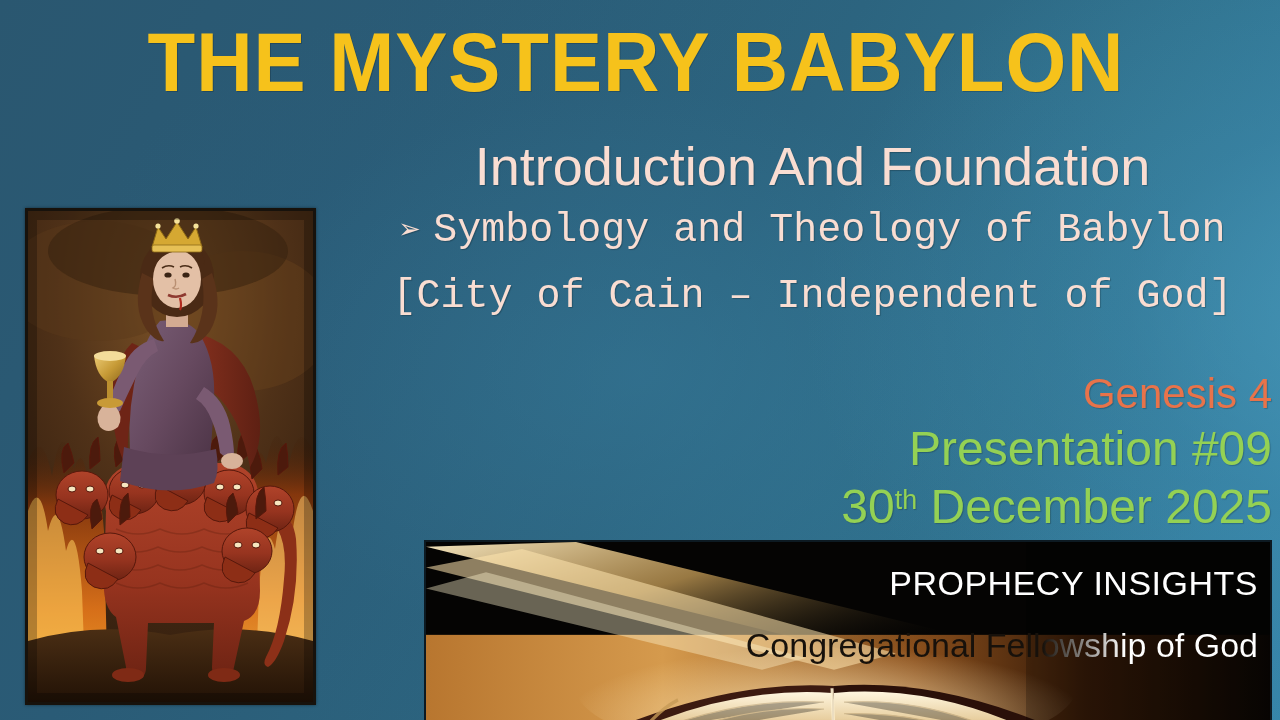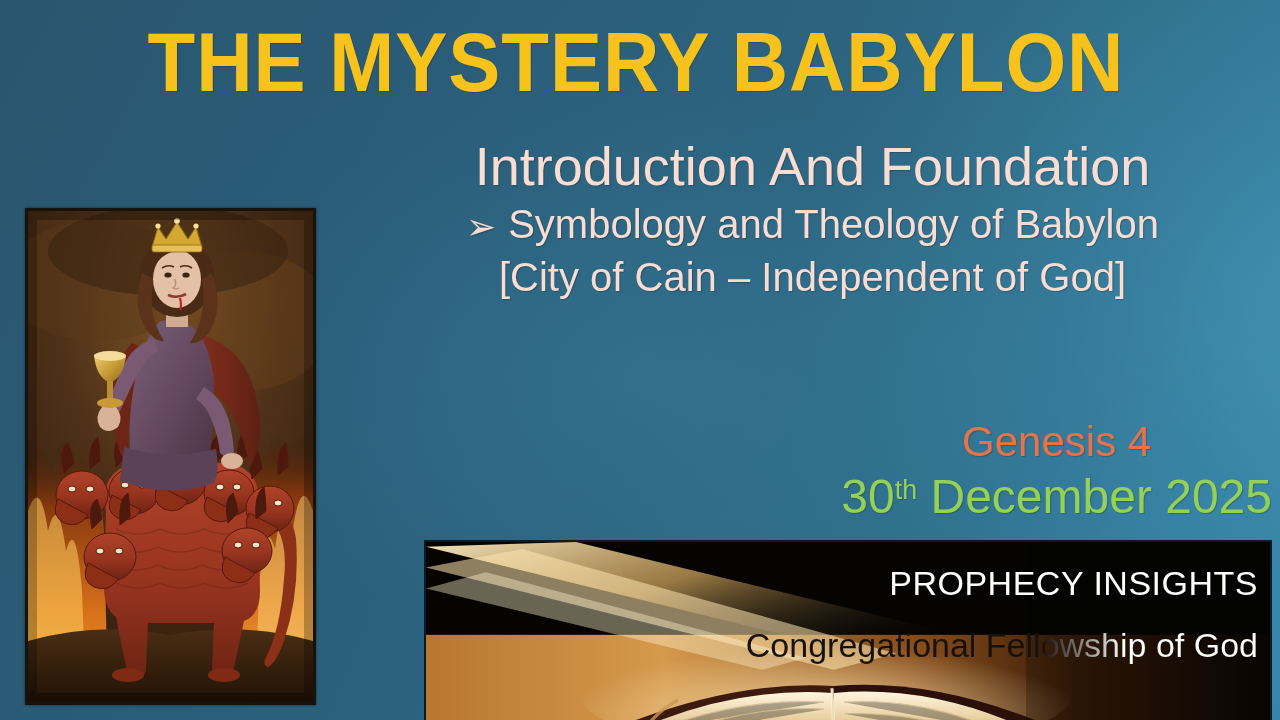--- a/index.html
+++ b/index.html
@@ -49,41 +49,40 @@
   }
   #subtitle-main {
     font-family: "Liberation Sans Narrow", "Liberation Sans", sans-serif;
     font-size: 54px;
     line-height: 66px;
     letter-spacing: 0px;
     white-space: nowrap;
     text-shadow: 1px 1px 1px rgba(0,0,0,0.22);
   }
   .sub-bullet-line {
-    font-family: Liberation Sans, sans-serif;
+    font-family: Liberation Mono, monospace;
     font-size: 40px;
-    line-height: 50px;
+    line-height: 64px;
     white-space: nowrap;
     text-shadow: 1px 1px 1px rgba(0,0,0,0.22);
   }
   .arrow-bullet {
     display: inline-block;
     margin-right: 12px;
     vertical-align: -1px;
     font-size: 36px;
   }
 
   
   #meta-block {
     position: absolute;
     right: 8px;
     top: 368px;
-    text-align: center;
-    white-space: nowrap;
-    margin-top: 48px;
+    text-align: right;
+    white-space: nowrap;
   }
   #meta-reference {
     font-family: "Liberation Sans", sans-serif;
     font-size: 42px;
     line-height: 52px;
     color: #e8734a;
     text-shadow: 1px 1px 1px rgba(0,0,0,0.20);
   }
   #meta-presentation {
     font-family: "Liberation Sans", sans-serif;
@@ -176,20 +175,21 @@
 
     <div class="sub-bullet-line">
       <span class="arrow-bullet">➢</span><span>Symbology and Theology of Babylon</span>
     </div>
 
     <div class="sub-bullet-line">[City of Cain – Independent of God]</div>
   </div>
 
   <div id="meta-block">
     <div id="meta-reference">Genesis 4</div>
+    <div id="meta-presentation">Presentation #09</div>
     <div id="meta-date"><span>30</span><sup>th</sup><span> December 2025</span></div>
   </div>
 
   <div id="painting-frame">
     <svg viewBox="0 0 285 491" preserveAspectRatio="none">
       <defs>
         <radialGradient id="skyG" cx="50%" cy="18%" r="95%">
           <stop offset="0%" stop-color="#7a5126"></stop>
           <stop offset="42%" stop-color="#4f3118"></stop>
           <stop offset="100%" stop-color="#281609"></stop>

